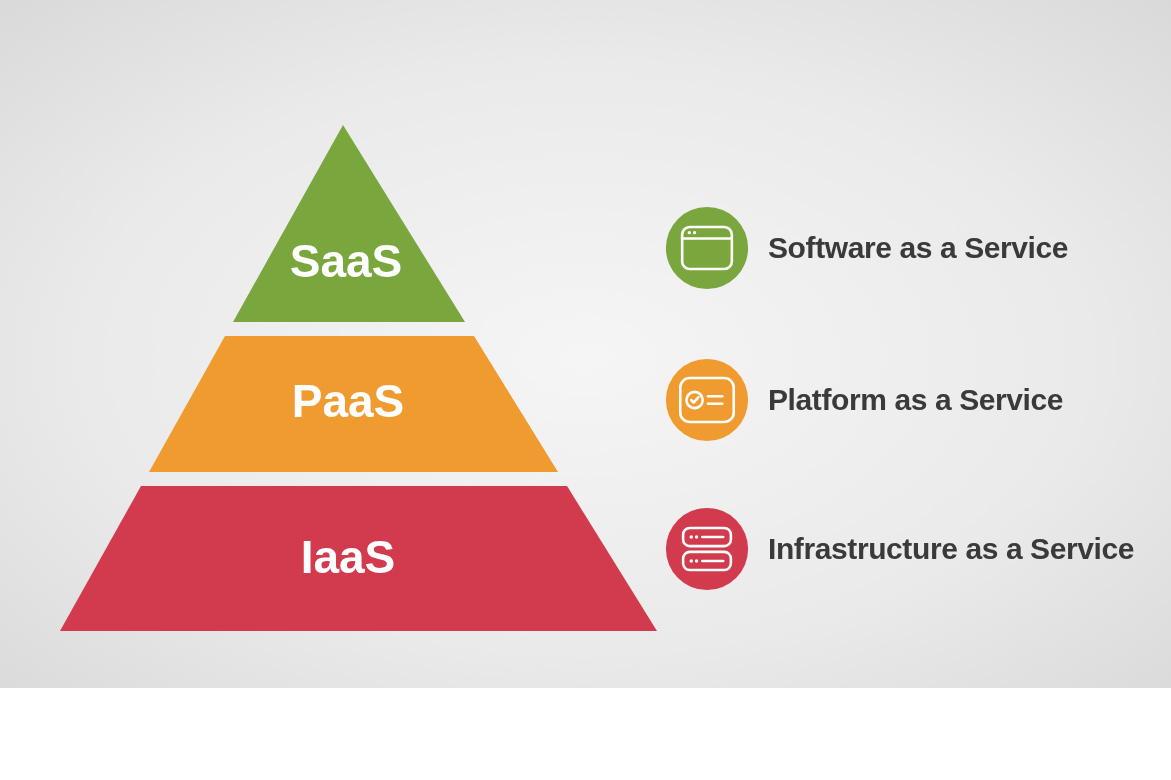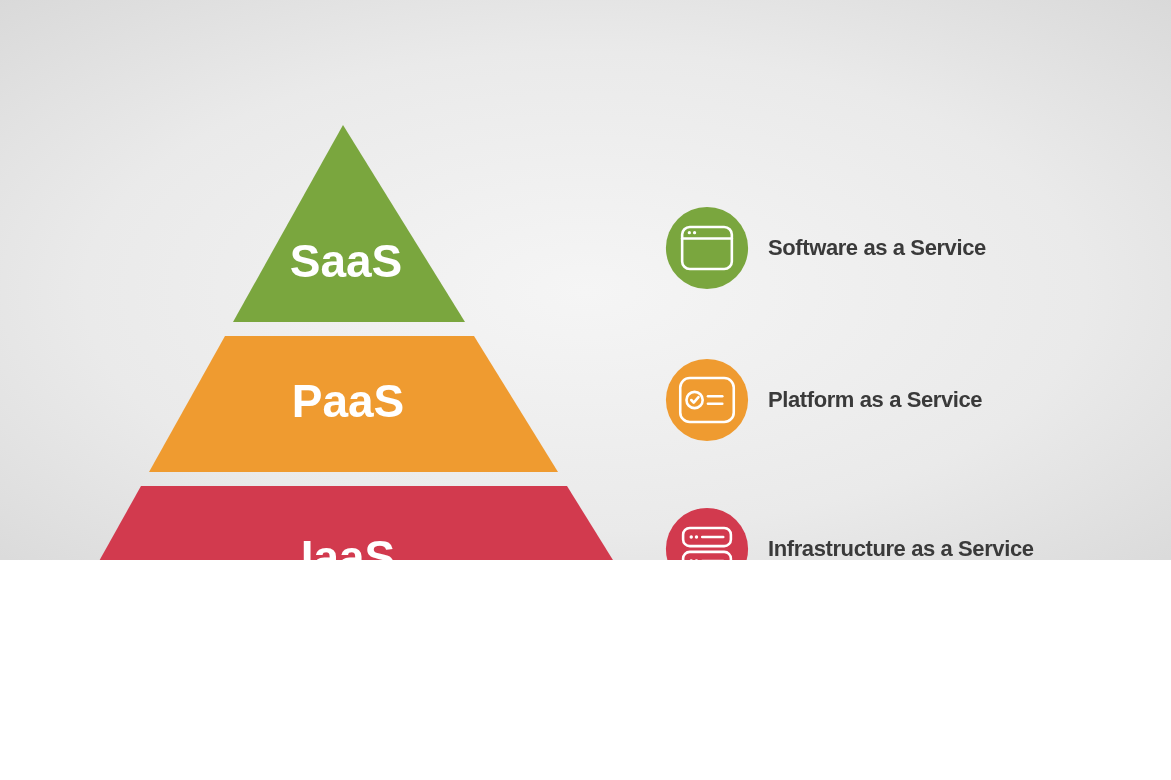--- a/index.html
+++ b/index.html
@@ -1,19 +1,19 @@
 <!DOCTYPE html>
 <html><head>
 <meta charset="utf-8">
 <style>
   html, body { margin: 0; padding: 0; }
   .canvas {
     position: relative;
     width: 1171px;
-    height: 560px;
+    height: 688px;
     overflow: hidden;
     font-family: "Liberation Sans", sans-serif;
     background: radial-gradient(ellipse 95% 95% at 50% 52%, #f5f5f5 0%, #eaeaea 45%, #cccccc 100%);
   }
   .pyramid-svg {
     position: absolute;
     left: 0; top: 0;
     width: 1171px; height: 780px;
     display: block;
   }
@@ -39,21 +39,21 @@
   .legend-icon svg { width: 86px; height: 86px; display: block; }
   .glyph {
     fill: none;
     stroke: #ffffff;
     stroke-width: 2.7;
     stroke-linecap: round;
     stroke-linejoin: round;
   }
   .glyph-fill { fill: #ffffff; stroke: none; }
   .legend-label {
-    font-size: 22px;
+    font-size: 30px;
     font-weight: bold;
     color: #3a3a3a;
     letter-spacing: -0.4px;
     white-space: nowrap;
   }
 </style>
 </head>
 <body>
 
 <div class="canvas">

